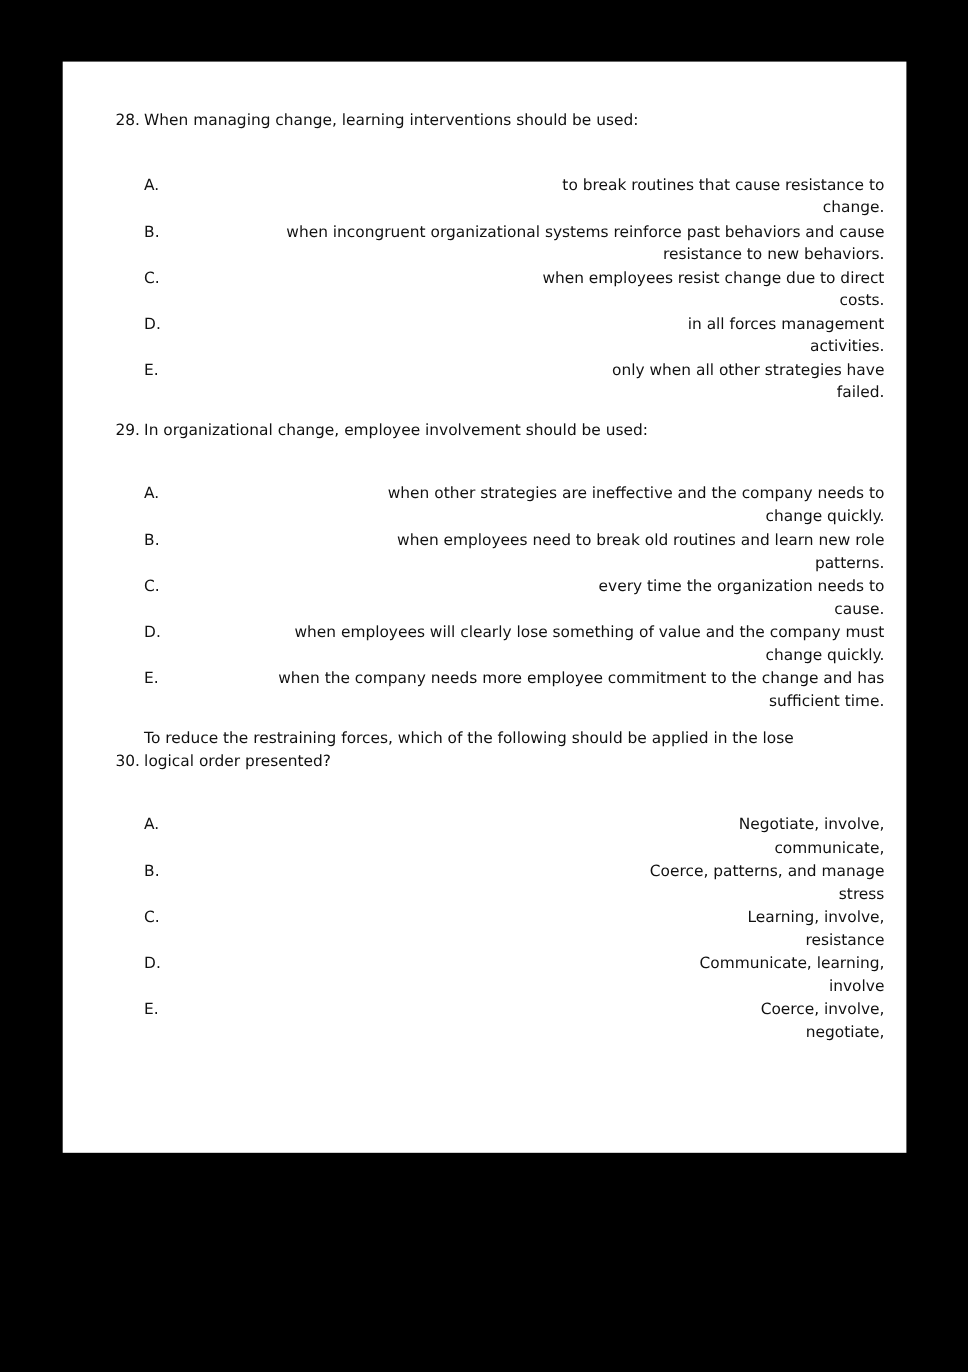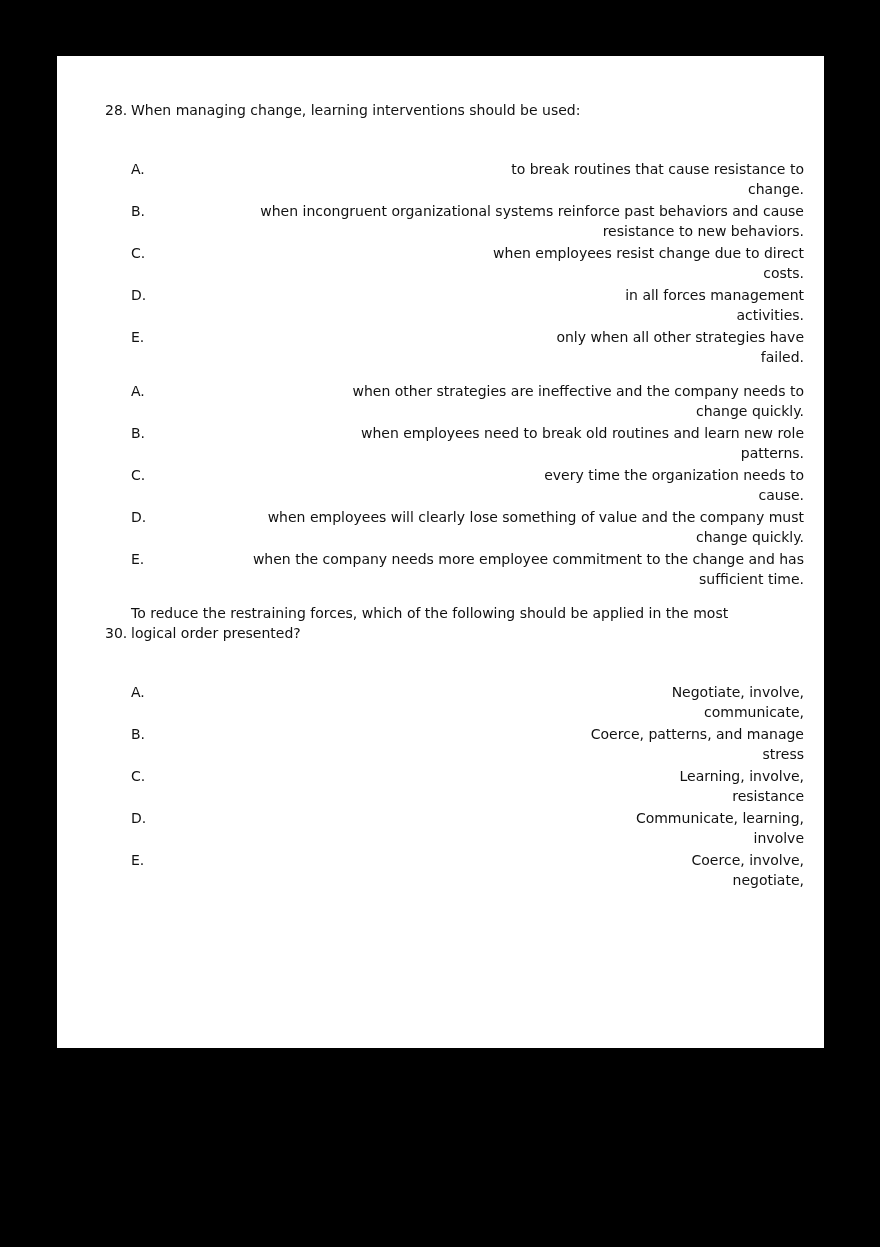--- a/index.html
+++ b/index.html
@@ -98,20 +98,24 @@
           </div>
           <div class="option">
             <span class="opt-letter">E.</span>
             <span class="opt-text">only when all other strategies have
 failed.</span>
           </div>
         </div>
       </section>
 
       <section class="question-block">
+        <div class="question">
+          <span class="q-num">29.</span>
+          <span class="q-text">In organizational change, employee involvement should be used:</span>
+        </div>
         <div class="options">
           <div class="option">
             <span class="opt-letter">A.</span>
             <span class="opt-text">when other strategies are ineffective and the company needs to
 change quickly.</span>
           </div>
           <div class="option">
             <span class="opt-letter">B.</span>
             <span class="opt-text">when employees need to break old routines and learn new role
 patterns.</span>
@@ -130,21 +134,21 @@
             <span class="opt-letter">E.</span>
             <span class="opt-text">when the company needs more employee commitment to the change and has
 sufﬁcient time.</span>
           </div>
         </div>
       </section>
 
       <section class="question-block">
         <div class="question">
           <span class="q-num">30.</span>
-          <span class="q-text">To reduce the restraining forces, which of the following should be applied in the most
+          <span class="q-text">To reduce the restraining forces, which of the following should be applied in the lose
 logical order presented?</span>
         </div>
         <div class="options">
           <div class="option">
             <span class="opt-letter">A.</span>
             <span class="opt-text">Negotiate, involve,
 communicate,</span>
           </div>
           <div class="option">
             <span class="opt-letter">B.</span>

